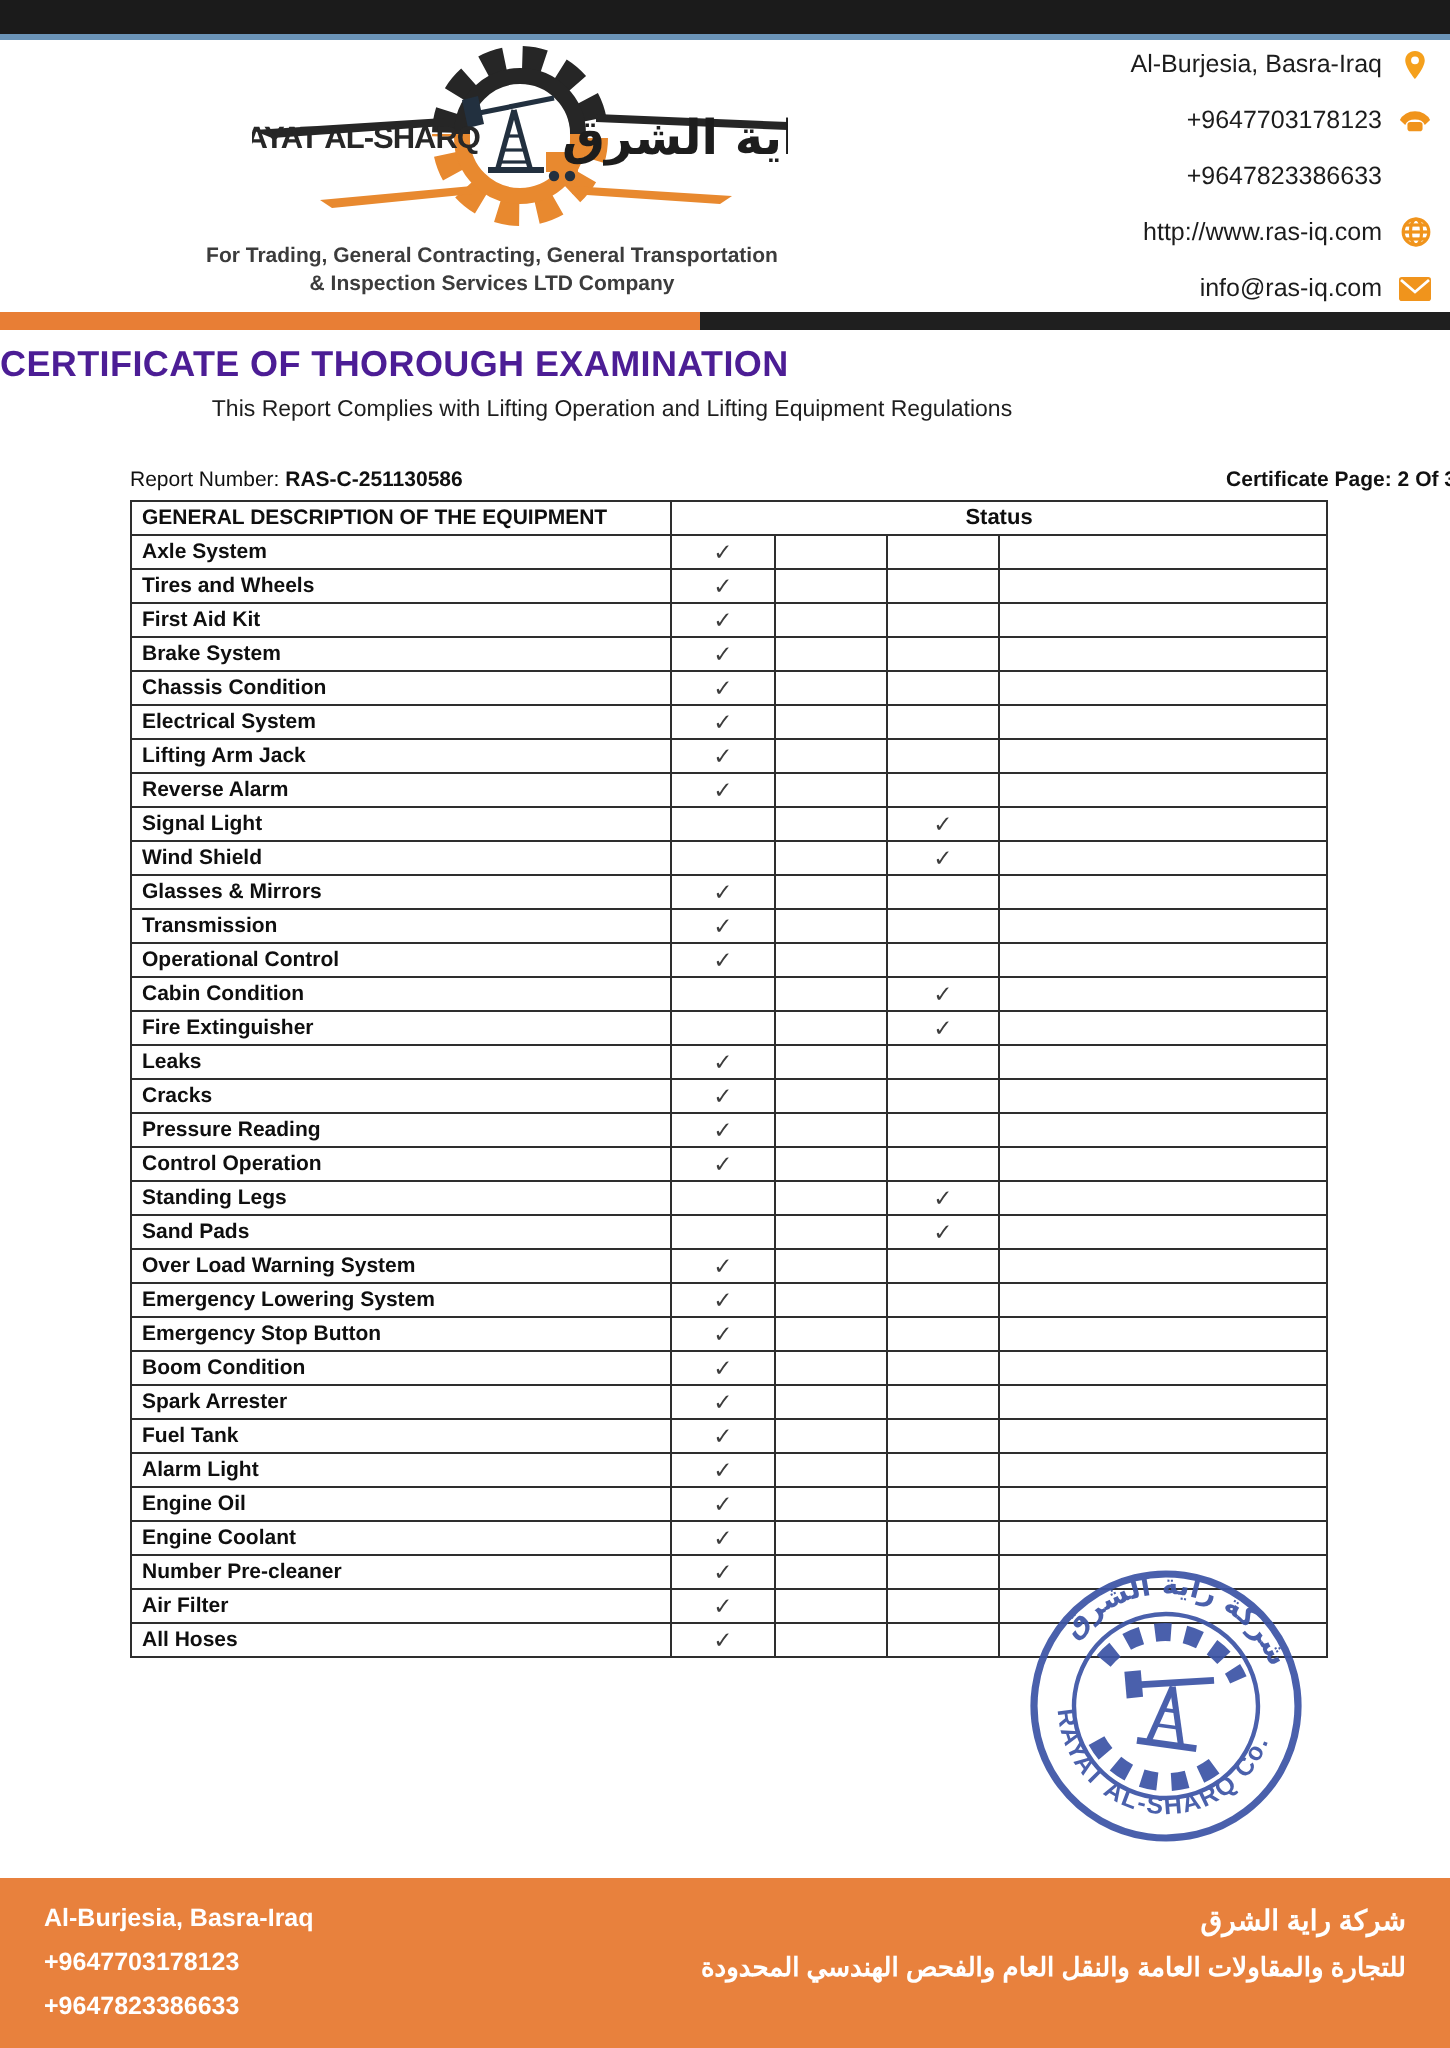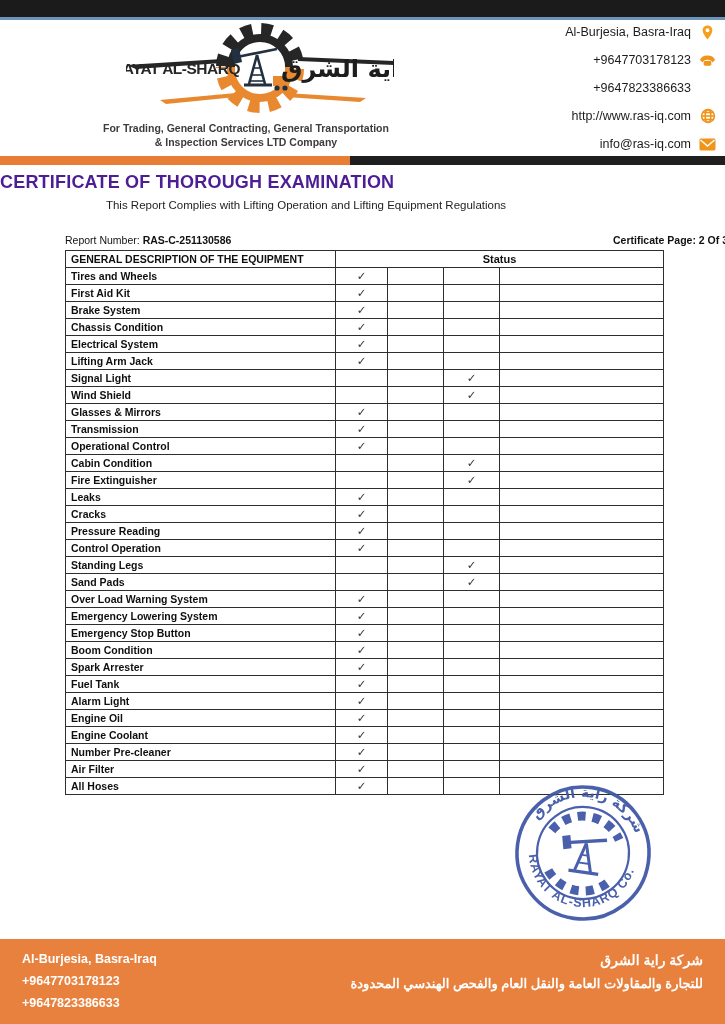--- a/index.html
+++ b/index.html
@@ -188,20 +188,27 @@
           <col style="width:164px">
       </colgroup>
       <thead>
         <tr>
           <th class="c1">GENERAL DESCRIPTION OF THE EQUIPMENT</th>
           <th class="status-span" colspan="4">Status</th>
         </tr>
       </thead>
       <tbody>
 
+          <tr>
+            <td class="label">Axle System</td>
+            <td class="ck">✓</td>
+            <td class="ck"></td>
+            <td class="ck"></td>
+            <td class="comment"></td>
+          </tr>
 
           <tr>
             <td class="label">Tires and Wheels</td>
             <td class="ck">✓</td>
             <td class="ck"></td>
             <td class="ck"></td>
             <td class="comment"></td>
           </tr>
 
 
@@ -238,20 +245,27 @@
           </tr>
 
           <tr>
             <td class="label">Lifting Arm Jack</td>
             <td class="ck">✓</td>
             <td class="ck"></td>
             <td class="ck"></td>
             <td class="comment"></td>
           </tr>
 
+          <tr>
+            <td class="label">Reverse Alarm</td>
+            <td class="ck">✓</td>
+            <td class="ck"></td>
+            <td class="ck"></td>
+            <td class="comment"></td>
+          </tr>
 
           <tr>
             <td class="label">Signal Light</td>
             <td class="ck"></td>
             <td class="ck"></td>
             <td class="ck">✓</td>
             <td class="comment"></td>
           </tr>
 
           <tr>

